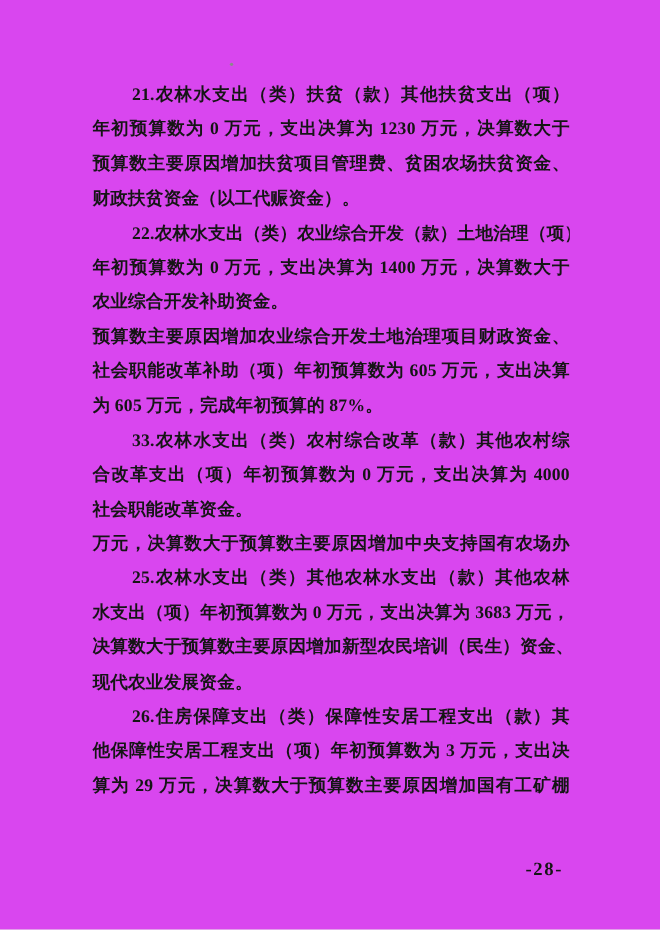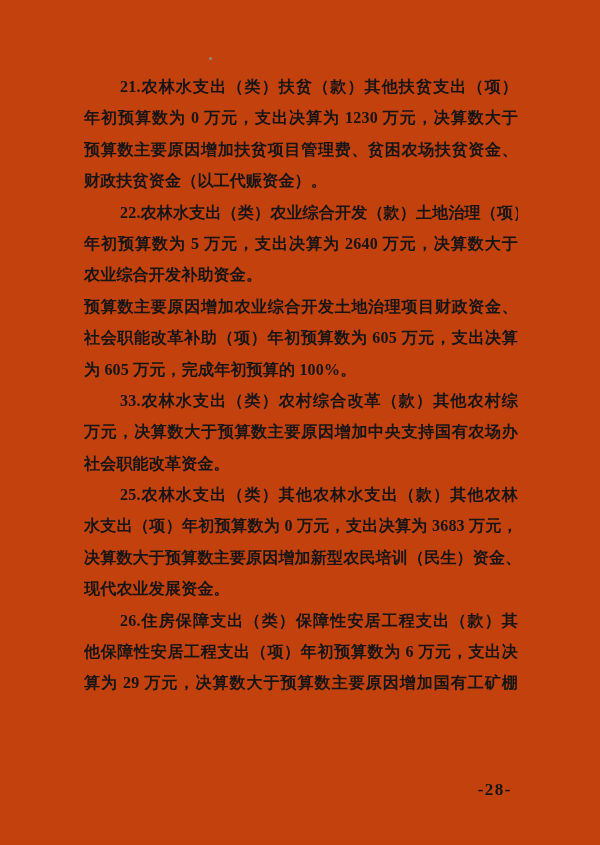--- a/index.html
+++ b/index.html
@@ -5,21 +5,21 @@
   html, body {
     margin: 0;
     padding: 0;
     background: #e8e8e8;
   }
   .page {
     position: relative;
     width: 600px;
     height: 845px;
     margin: 0 auto;
-    background: #c2410c;
+    background: #d946ef;
     overflow: hidden;
     font-family: "Liberation Serif", "DejaVu Serif", serif;
     font-weight: 700;
     color: #151515;
     -webkit-font-smoothing: antialiased;
   }
   .content {
     position: absolute;
     left: 84px;
     top: 71px;
@@ -76,46 +76,47 @@
 
     <section class="paragraph">
       <div class="line first">21.农林水支出（类）扶贫（款）其他扶贫支出（项）</div>
       <div class="line">年初预算数为 0 万元，支出决算为 1230 万元，决算数大于</div>
       <div class="line">预算数主要原因增加扶贫项目管理费、贫困农场扶贫资金、</div>
       <div class="line last">财政扶贫资金（以工代赈资金）。</div>
     </section>
 
     <section class="paragraph">
       <div class="line first">22.农林水支出（类）农业综合开发（款）土地治理（项）</div>
-      <div class="line">年初预算数为 5 万元，支出决算为 2640 万元，决算数大于</div>
+      <div class="line">年初预算数为 0 万元，支出决算为 1400 万元，决算数大于</div>
       <div class="line last">农业综合开发补助资金。</div>
       <div class="line">预算数主要原因增加农业综合开发土地治理项目财政资金、</div>
     </section>
 
     <section class="paragraph">
       <div class="line">社会职能改革补助（项）年初预算数为 605 万元，支出决算</div>
-      <div class="line last">为 605 万元，完成年初预算的 100%。</div>
+      <div class="line last">为 605 万元，完成年初预算的 87%。</div>
     </section>
 
     <section class="paragraph">
       <div class="line first">33.农林水支出（类）农村综合改革（款）其他农村综</div>
+      <div class="line">合改革支出（项）年初预算数为 0 万元，支出决算为 4000</div>
+      <div class="line last">社会职能改革资金。</div>
       <div class="line">万元，决算数大于预算数主要原因增加中央支持国有农场办</div>
-      <div class="line last">社会职能改革资金。</div>
     </section>
 
     <section class="paragraph">
       <div class="line first">25.农林水支出（类）其他农林水支出（款）其他农林</div>
       <div class="line">水支出（项）年初预算数为 0 万元，支出决算为 3683 万元，</div>
       <div class="line">决算数大于预算数主要原因增加新型农民培训（民生）资金、</div>
       <div class="line last">现代农业发展资金。</div>
     </section>
 
     <section class="paragraph">
       <div class="line first">26.住房保障支出（类）保障性安居工程支出（款）其</div>
-      <div class="line">他保障性安居工程支出（项）年初预算数为 6 万元，支出决</div>
+      <div class="line">他保障性安居工程支出（项）年初预算数为 3 万元，支出决</div>
       <div class="line">算为 29 万元，决算数大于预算数主要原因增加国有工矿棚</div>
     </section>
 
   </div>
 
   <div class="page-number">-28-</div>
 
 </div>
 
 </body></html>

